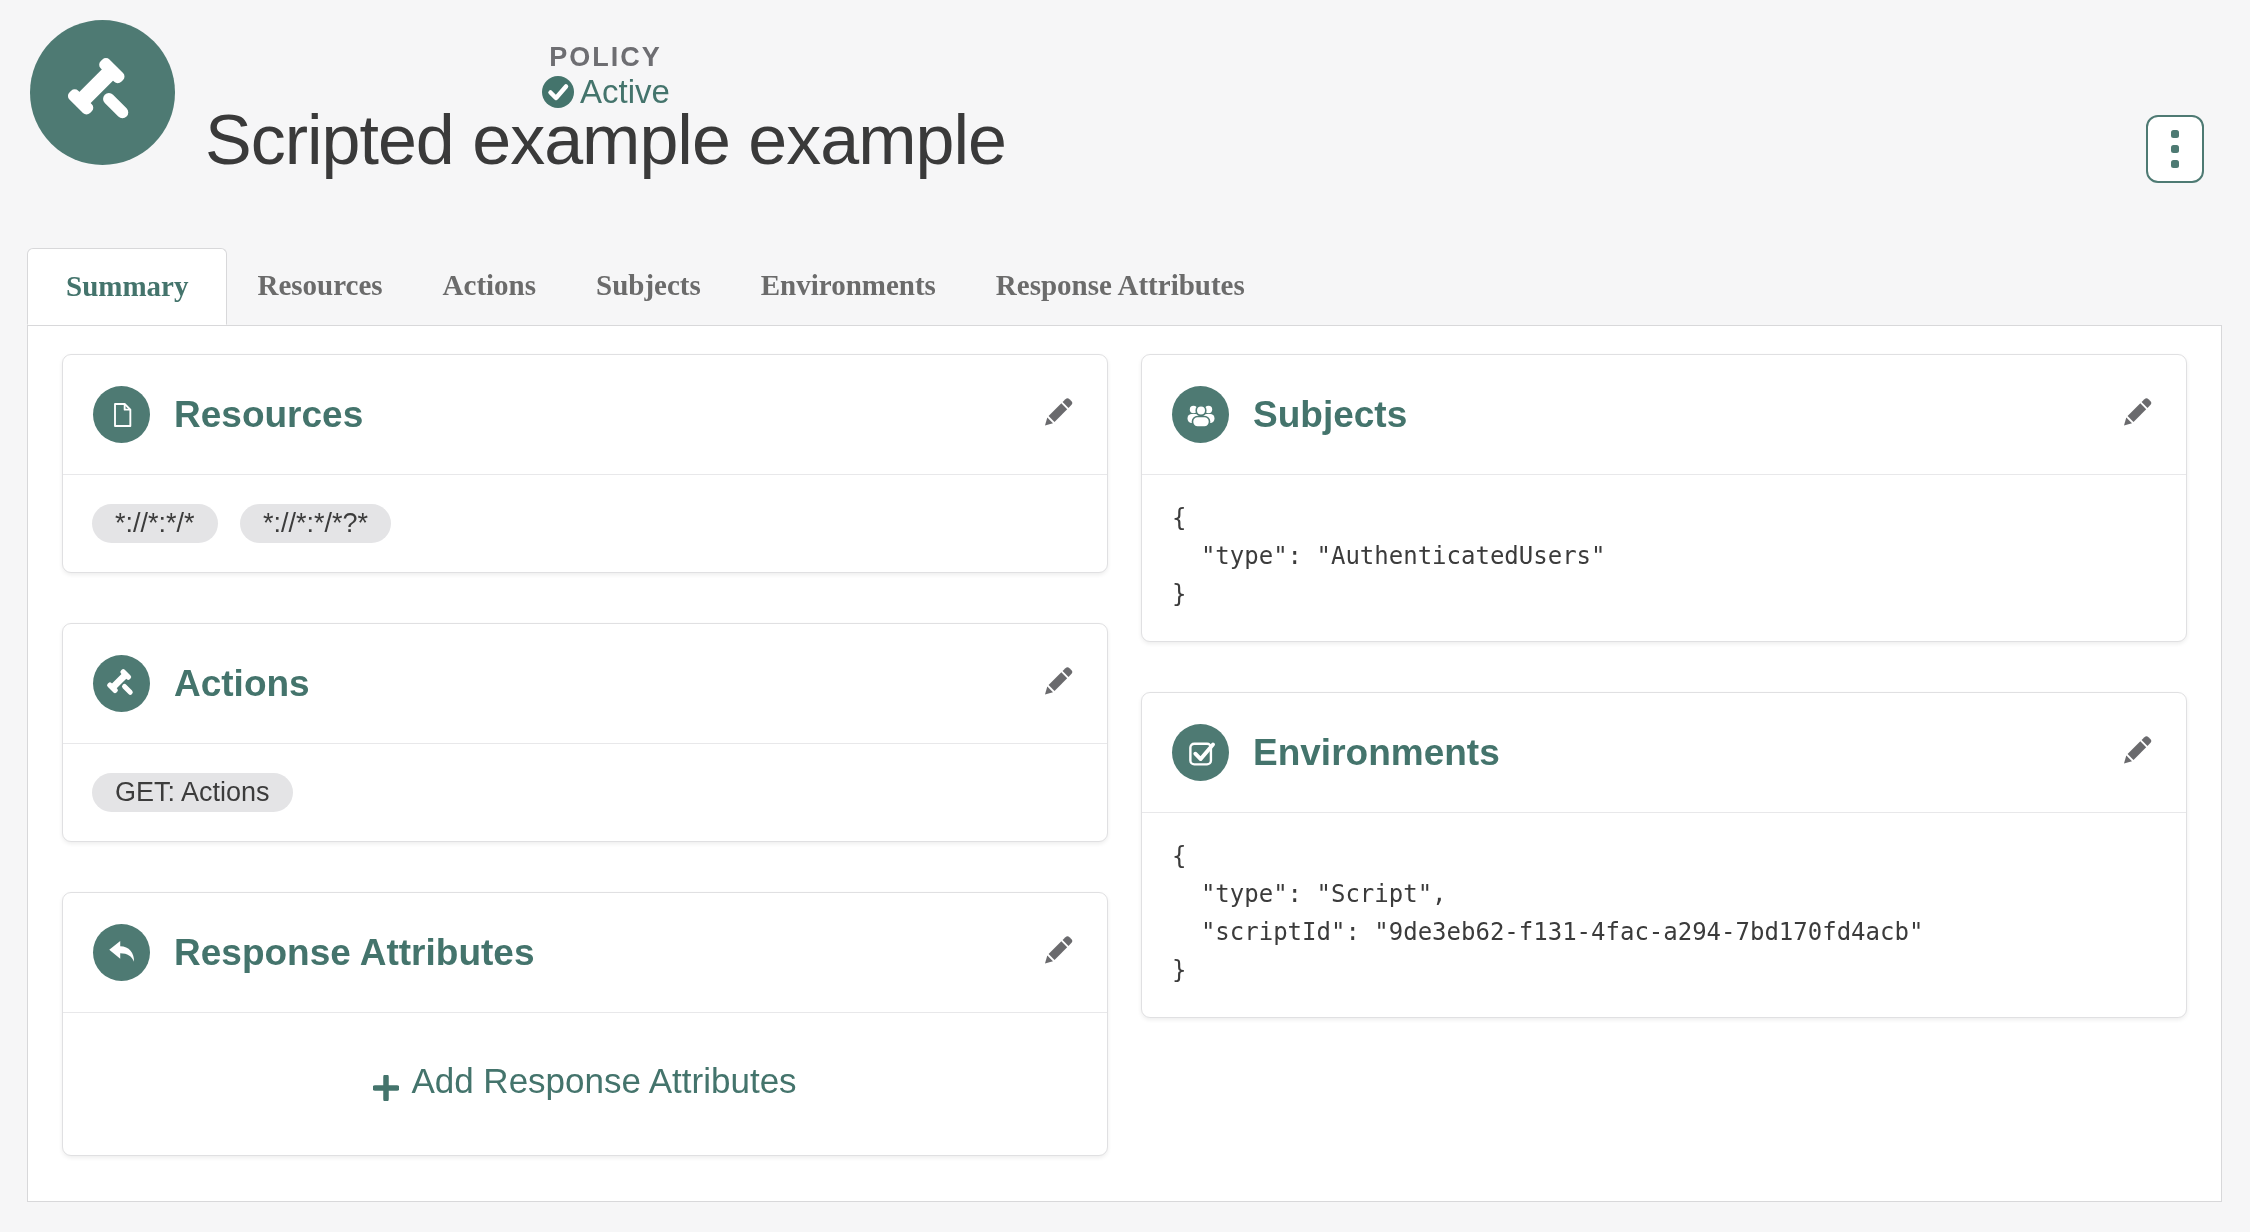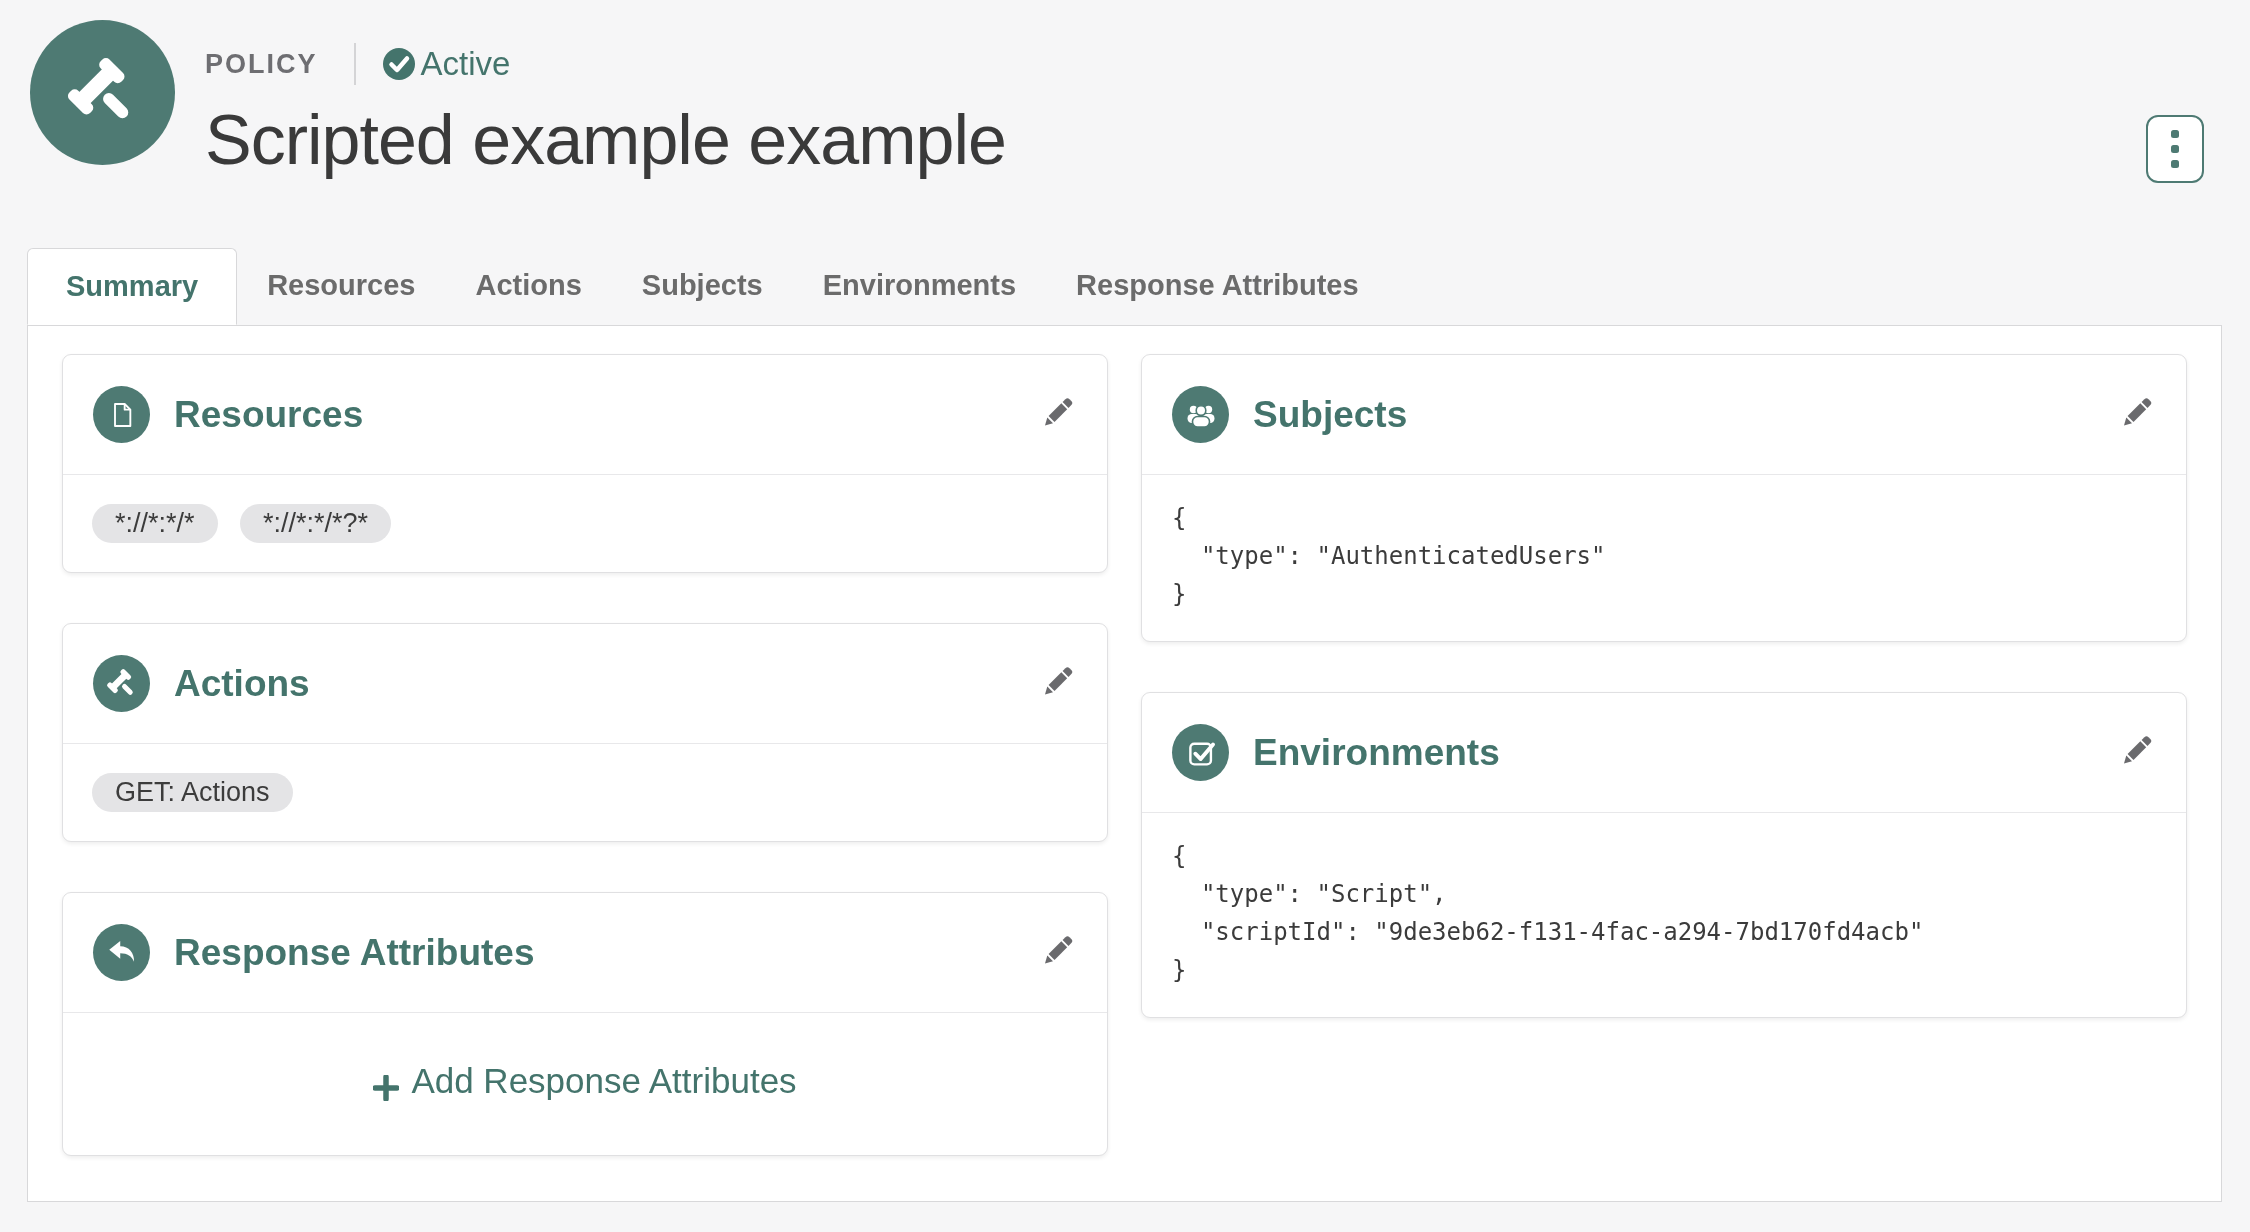--- a/index.html
+++ b/index.html
@@ -12,40 +12,41 @@
   }
 
   
   .page-header { display: flex; align-items: flex-start; padding: 20px 46px 0 30px; }
   .avatar-xl {
     width: 145px; height: 145px; border-radius: 50%;
     background: #4e7a73; flex: 0 0 auto;
     display: flex; align-items: center; justify-content: center;
   }
   .header-text { margin-left: 30px; padding-top: 22px; }
-  .eyebrow-row { display: flex; align-items: center; height: 44px; }
+  .eyebrow-row { display: flex; align-items: center; height: 44px; flex-direction: column; }
   .eyebrow { font-size: 27px; font-weight: bold; color: #6e6e72; letter-spacing: 2px; }
   .vdivider { width: 2px; height: 42px; background: #d4d4d6; margin: 0 26px 0 36px; }
   .status { display: flex; align-items: center; gap: 5px; color: #44746c; font-size: 33px; }
   .page-title { font-size: 70px; font-weight: 400; color: #3a3a3a; margin-top: 14px; letter-spacing: -1px; }
   .kebab-button {
     margin-left: auto; margin-top: 95px;
     width: 58px; height: 68px;
     background: #fff; border: 2px solid #4e7a73; border-radius: 12px;
     display: flex; flex-direction: column; align-items: center; justify-content: center; gap: 7px;
     cursor: pointer;
   }
   .kebab-button .dot { width: 8px; height: 8px; border-radius: 2.5px; background: #4e7a73; }
 
   
   .tabs { display: flex; margin: 65px 28px 0 27px; border-bottom: 1px solid #d8d8da; }
   .tab {
     height: 77px; line-height: 75px; padding: 0 30px;
     font-size: 29px; font-weight: bold; color: #6b6b6b; cursor: pointer;
     white-space: nowrap;
+    font-family: Liberation Serif, serif;
   }
   .tab.active {
     color: #44746c; background: #fff;
     border: 1px solid #d8d8da; border-bottom: 1px solid #fff;
     margin-bottom: -1px; border-radius: 6px 6px 0 0; padding: 0 38px;
   }
 
   
   .tab-pane {
     margin: 0 28px 0 27px; height: 876px;

